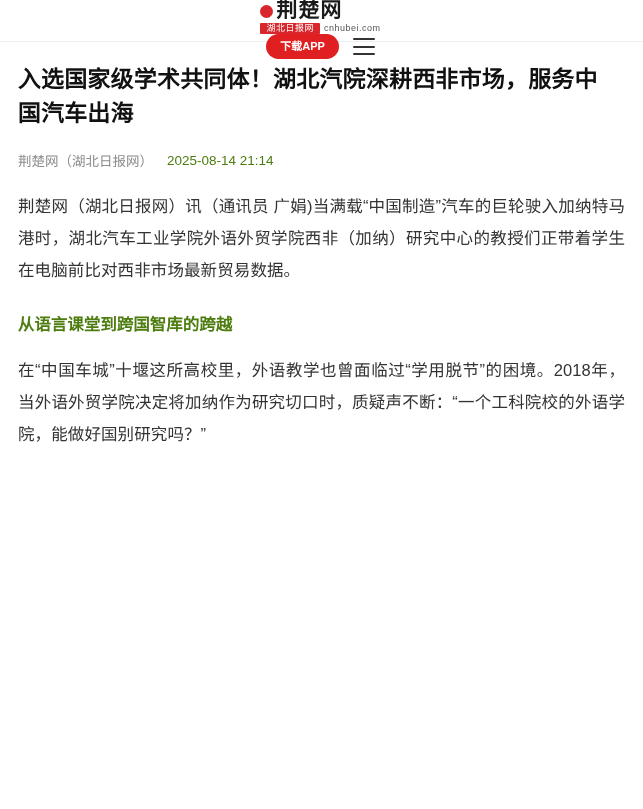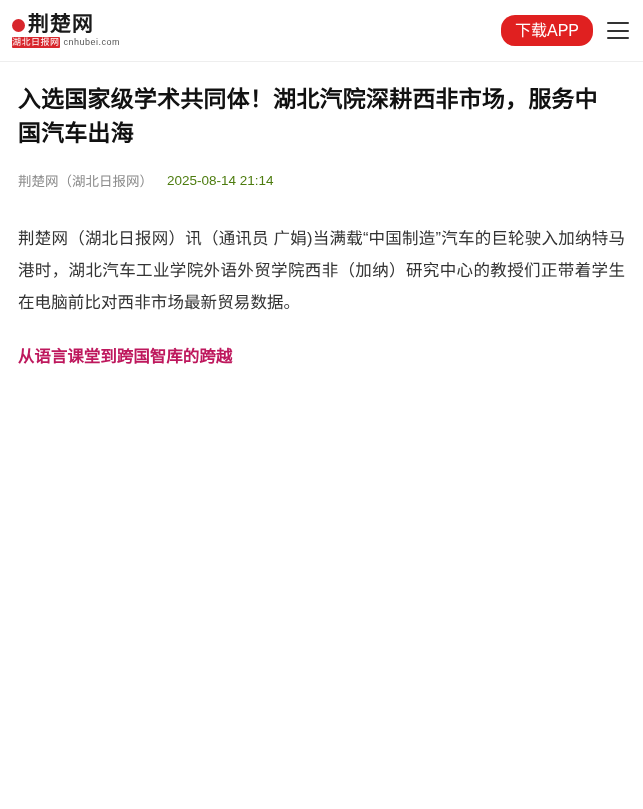--- a/index.html
+++ b/index.html
@@ -7,27 +7,28 @@
     margin: 0;
     padding: 0;
     width: 643px;
     background: #ffffff;
     font-family: "Liberation Sans", "DejaVu Sans", sans-serif;
   }
   body { width: 643px; min-height: 809px; }
 
   
   .header {
-    height: 62px;
+    height: 42px;
     display: flex;
     align-items: center;
     justify-content: space-between;
     padding: 0 14px 0 12px;
     background: #ffffff;
     border-bottom: 1px solid #eeeeee;
+    flex-direction: column;
   }
   .logo-wrap {
     display: flex;
     align-items: center;
     gap: 6px;
   }
   .logo-mark {
     display: flex;
     flex-direction: column;
     align-items: flex-start;
@@ -57,46 +58,47 @@
   .logo-sub {
     margin-top: 2px;
     display: flex;
     align-items: center;
     gap: 4px;
   }
   .logo-sub-cn {
     background: #d8262c;
     color: #ffffff;
     font-size: 9px;
-    padding: 1px 0;
+    padding: 1px 6px;
     border-radius: 1px;
     letter-spacing: 0.5px;
   }
   .logo-sub-en {
     font-size: 9px;
     color: #555555;
     letter-spacing: 0.5px;
     font-family: "Liberation Sans", sans-serif;
   }
   .header-right {
     display: flex;
     align-items: center;
     gap: 14px;
   }
   .download-btn {
     background: #e02020;
     color: #ffffff;
-    font-size: 16px;
+    font-size: 11px;
     border: none;
     border-radius: 14px;
     padding: 6px 14px;
     cursor: pointer;
     line-height: 1.2;
     white-space: nowrap;
     font-family: "Liberation Sans", "DejaVu Sans", sans-serif;
+    font-weight: bold;
   }
   .menu-icon {
     width: 22px;
     height: 17px;
     display: flex;
     flex-direction: column;
     justify-content: space-between;
     cursor: pointer;
   }
   .menu-icon span {
@@ -118,38 +120,38 @@
     color: #111111;
     margin: 0 8px 20px 0;
     letter-spacing: 0.2px;
   }
   .meta {
     display: flex;
     align-items: center;
     gap: 14px;
     font-size: 13.5px;
     color: #9b9b9b;
-    margin-bottom: 32px;
+    margin-bottom: 20px;
   }
   .meta-source { color: #8c8c8c; }
   .meta-time { color: #4d7c0f; }
 
   .para {
     font-size: 16.5px;
     line-height: 1.95;
     color: #333333;
     margin: 0 0 18px 0;
     text-align: justify;
     letter-spacing: 0.1px;
   }
   .subhead {
     font-size: 16.5px;
     line-height: 1.9;
     font-weight: 700;
-    color: #be185d;
+    color: #4d7c0f;
     margin: 22px 0 14px 0;
   }
 </style>
 </head>
 <body>
 
 <div class="header">
   <div class="logo-wrap">
     <div class="logo-mark">
       <div class="logo-top">
@@ -174,14 +176,15 @@
 
 <div class="article">
   <h1 class="title">入选国家级学术共同体！湖北汽院深耕西非市场，服务中国汽车出海</h1>
   <div class="meta">
     <span class="meta-source">荆楚网（湖北日报网）</span>
     <span class="meta-time">2025-08-14 21:14</span>
   </div>
   <div>
     <p class="para">荆楚网（湖北日报网）讯（通讯员 广娟)当满载“中国制造”汽车的巨轮驶入加纳特马港时，湖北汽车工业学院外语外贸学院西非（加纳）研究中心的教授们正带着学生在电脑前比对西非市场最新贸易数据。</p>
     <h2 class="subhead">从语言课堂到跨国智库的跨越</h2>
+    <p class="para">在“中国车城”十堰这所高校里，外语教学也曾面临过“学用脱节”的困境。2018年，当外语外贸学院决定将加纳作为研究切口时，质疑声不断：“一个工科院校的外语学院，能做好国别研究吗？”</p>
   </div>
 </div>
 
 </body></html>

